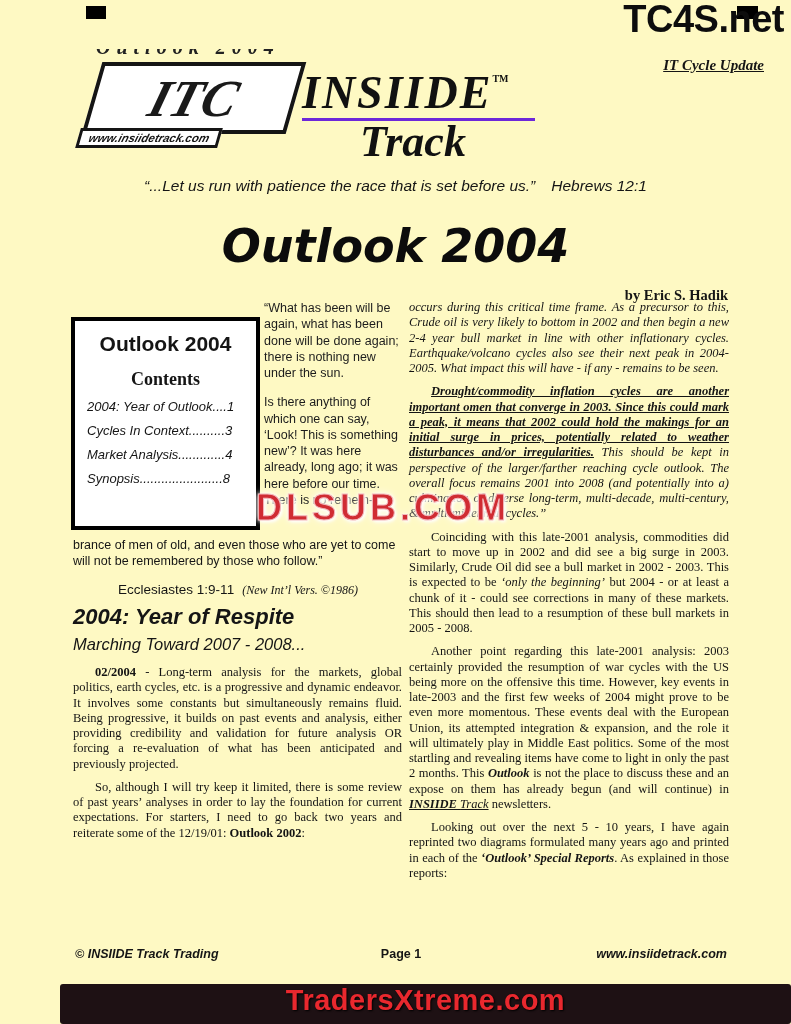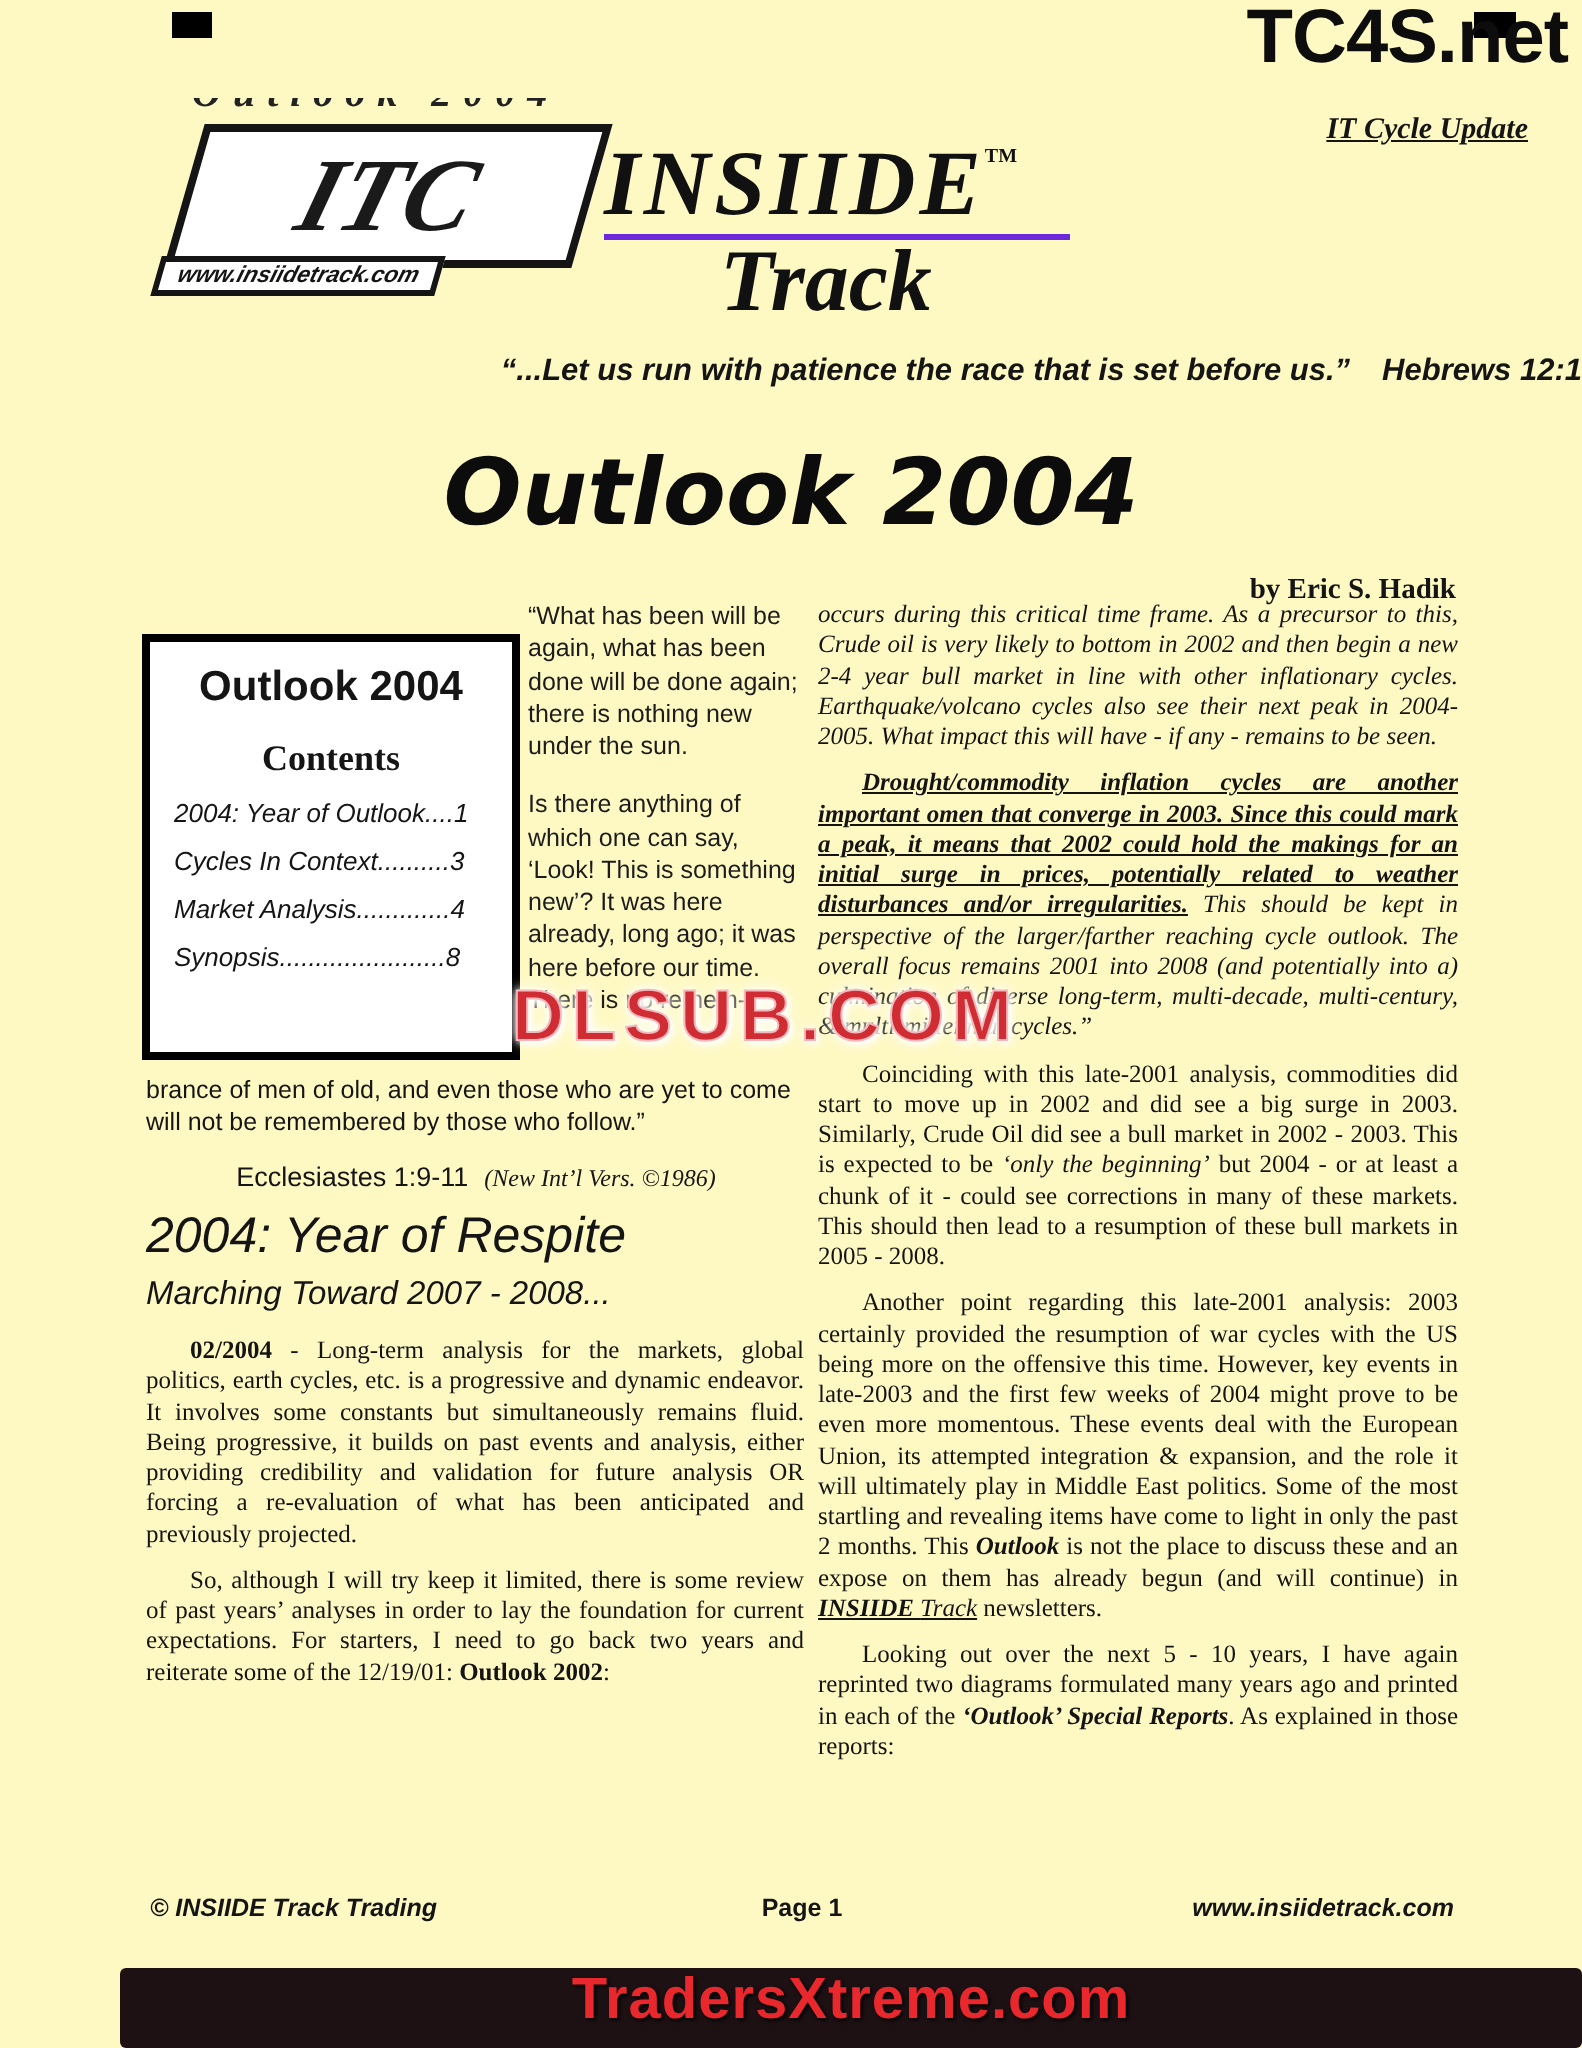--- a/index.html
+++ b/index.html
@@ -58,23 +58,23 @@
     font-weight: bold; font-style: italic; font-size: 11.5px; white-space: nowrap;
   }
 
   .wordmark { position: absolute; left: 302px; top: 56px; font-family: "Liberation Serif", serif; font-weight: bold; font-style: italic; color: #111; }
   .wm1 { font-size: 46px; line-height: 46px; letter-spacing: 2px; border-bottom: 3px solid #6d28d9; display: inline-block; padding: 0 26px 2px 0; }
   .wm1 sup { font-size: 10px; font-style: normal; letter-spacing: 0; vertical-align: 26px; }
   .wm2 { font-size: 44px; line-height: 42px; margin: 0 0 0 58px; }
 
   .verse {
     position: absolute; top: 177px; left: 0; width: 100%;
-    text-align: right;
-    font-family: "Liberation Sans", sans-serif;
-    font-weight: bold; font-style: italic; font-size: 15.5px;
+    text-align: center;
+    font-family: "Liberation Sans", sans-serif;
+    font-weight: normal; font-style: italic; font-size: 15.5px;
   }
   .verse .ref { margin-left: 16px; }
 
   .doc-title {
     position: absolute; top: 219px; left: 0; width: 100%;
     text-align: center;
     font-family: "DejaVu Sans", "Liberation Sans", sans-serif;
     font-weight: bold; font-style: italic; font-size: 46px; letter-spacing: 0px;
     color: #0c0c0c;
   }
@@ -107,21 +107,21 @@
   }
   .quote-cite { position: absolute; left: 73px; top: 580px; width: 330px; text-align: center; }
   .quote-cite .cite { font-family: "Liberation Sans", sans-serif; font-size: 13.5px; }
   .quote-cite .cite-note { font-family: "Liberation Serif", serif; font-style: italic; font-size: 12px; margin-left: 8px; }
 
   .left-col { position: absolute; left: 73px; top: 604px; width: 329px; }
   .right-col { position: absolute; left: 409px; top: 300px; width: 320px; }
 
   .article-heading {
     font-family: "Liberation Sans", sans-serif;
-    font-weight: normal; font-style: italic; font-size: 25px; margin: 0 0 5px;
+    font-weight: bold; font-style: italic; font-size: 22px; margin: 0 0 5px;
   }
   .article-subheading {
     font-family: "Liberation Sans", sans-serif;
     font-weight: normal; font-style: italic; font-size: 16.5px; margin: 0 0 11px;
   }
   .body {
     font-family: "Liberation Serif", serif;
     font-size: 12.5px; line-height: 1.22; text-align: justify;
     margin: 0 0 8px; color: #141414;
   }

